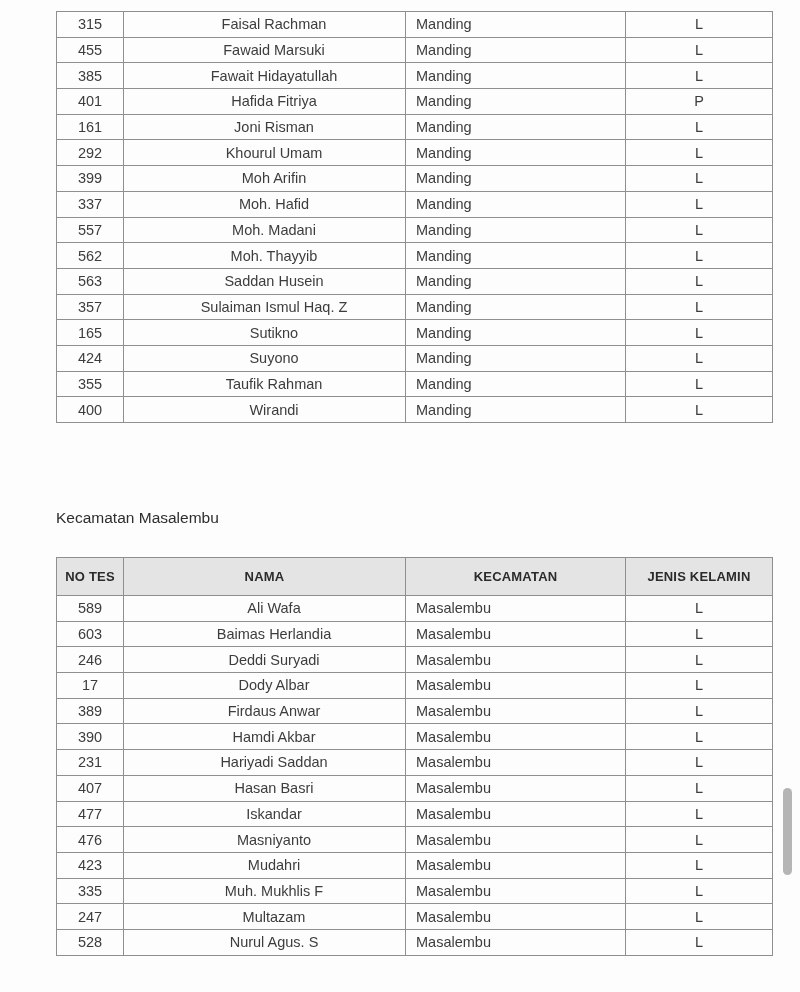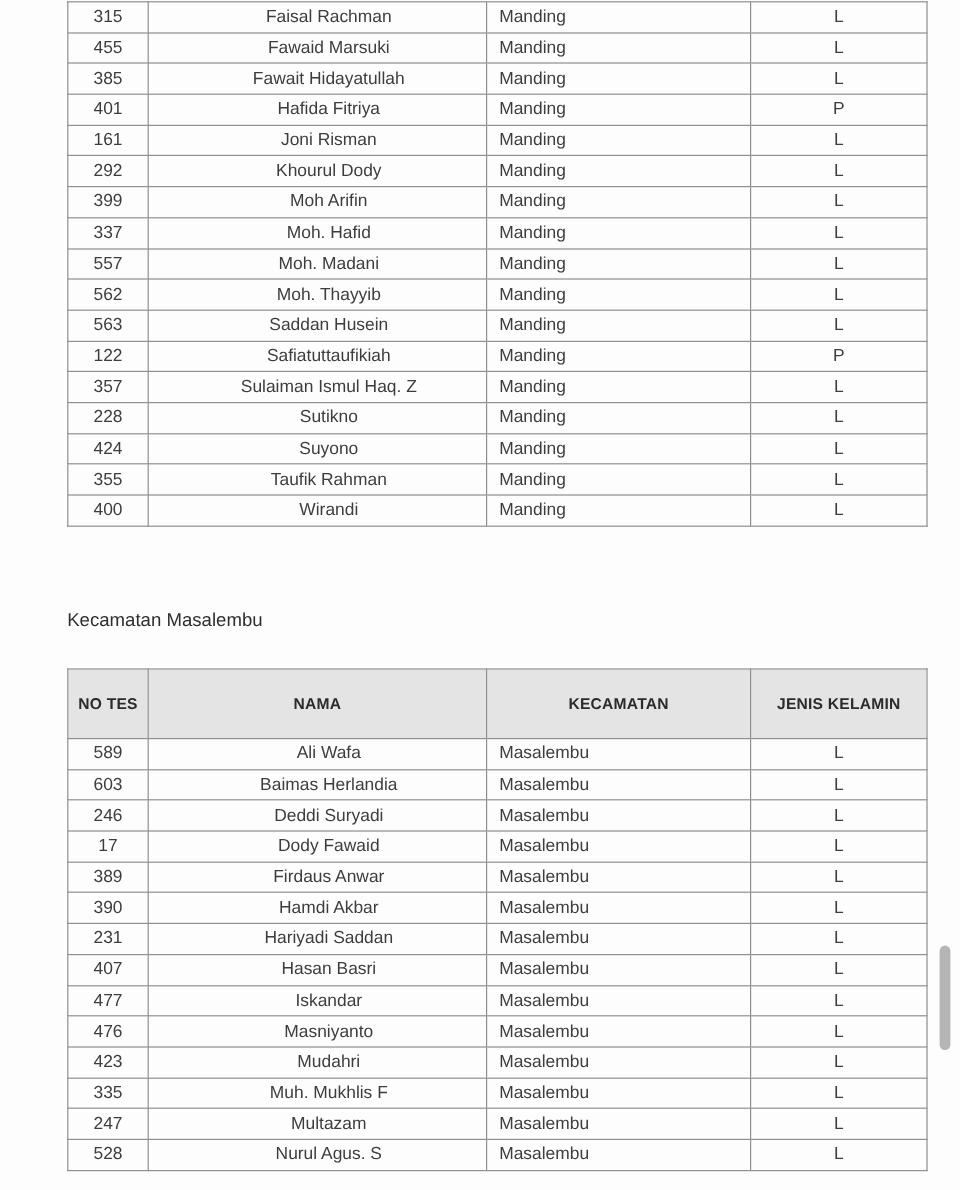--- a/index.html
+++ b/index.html
@@ -6,28 +6,28 @@
     --page_bg:#fdfdfd; --border:#8f8f8f; --text:#3d3d3d;
     --header_bg:#e4e4e4; --heading_text:#2e2e2e; --scrollbar:#b5b5b5;
   }
   html,body{margin:0;padding:0;}
   body{
     width:800px;height:992px;position:relative;overflow:hidden;
     background:var(--page_bg);
     font-family:"Liberation Sans","DejaVu Sans",sans-serif;
   }
   .tbl{position:absolute;left:56px;}
-  .tbl1{top:1px;border-radius:13px;}
+  .tbl1{top:11px;border-radius:13px;}
   .tbl2{top:557px;}
   table{border-collapse:collapse;table-layout:fixed;width:716px;}
   col.c-no{width:67px;} col.c-nama{width:282px;}
   col.c-kec{width:220px;} col.c-jk{width:147px;}
   th,td{border:1px solid var(--border);overflow:hidden;white-space:nowrap;box-sizing:border-box;}
   th{
-    height:58px;background:var(--header_bg);color:#2b2b2b;
+    height:38px;background:var(--header_bg);color:#2b2b2b;
     font-size:13px;font-weight:bold;text-align:center;padding:0;letter-spacing:.2px;
   }
   td{height:25.7px;font-size:14.5px;color:var(--text);padding:0;vertical-align:middle;}
   td:nth-child(1){text-align:center;}
   td:nth-child(2){padding-left:19px;text-align:center;}
   td:nth-child(3){padding-left:10px;text-align:left;}
   td:nth-child(4){text-align:center;}
   .section-heading{
     position:absolute;left:56px;top:509px;margin:0;
     font-size:15.5px;font-weight:normal;color:var(--heading_text);
@@ -74,21 +74,21 @@
           <td>P</td>
         </tr>
         <tr>
           <td>161</td>
           <td>Joni Risman</td>
           <td>Manding</td>
           <td>L</td>
         </tr>
         <tr>
           <td>292</td>
-          <td>Khourul Dody</td>
+          <td>Khourul Umam</td>
           <td>Manding</td>
           <td>L</td>
         </tr>
         <tr>
           <td>399</td>
           <td>Moh Arifin</td>
           <td>Manding</td>
           <td>L</td>
         </tr>
         <tr>
@@ -109,33 +109,27 @@
           <td>Manding</td>
           <td>L</td>
         </tr>
         <tr>
           <td>563</td>
           <td>Saddan Husein</td>
           <td>Manding</td>
           <td>L</td>
         </tr>
         <tr>
-          <td>122</td>
-          <td>Safiatuttaufikiah</td>
-          <td>Manding</td>
-          <td>P</td>
-        </tr>
-        <tr>
           <td>357</td>
           <td>Sulaiman Ismul Haq. Z</td>
           <td>Manding</td>
           <td>L</td>
         </tr>
         <tr>
-          <td>228</td>
+          <td>165</td>
           <td>Sutikno</td>
           <td>Manding</td>
           <td>L</td>
         </tr>
         <tr>
           <td>424</td>
           <td>Suyono</td>
           <td>Manding</td>
           <td>L</td>
         </tr>
@@ -187,21 +181,21 @@
           <td>L</td>
         </tr>
         <tr>
           <td>246</td>
           <td>Deddi Suryadi</td>
           <td>Masalembu</td>
           <td>L</td>
         </tr>
         <tr>
           <td>17</td>
-          <td>Dody Fawaid</td>
+          <td>Dody Albar</td>
           <td>Masalembu</td>
           <td>L</td>
         </tr>
         <tr>
           <td>389</td>
           <td>Firdaus Anwar</td>
           <td>Masalembu</td>
           <td>L</td>
         </tr>
         <tr>

